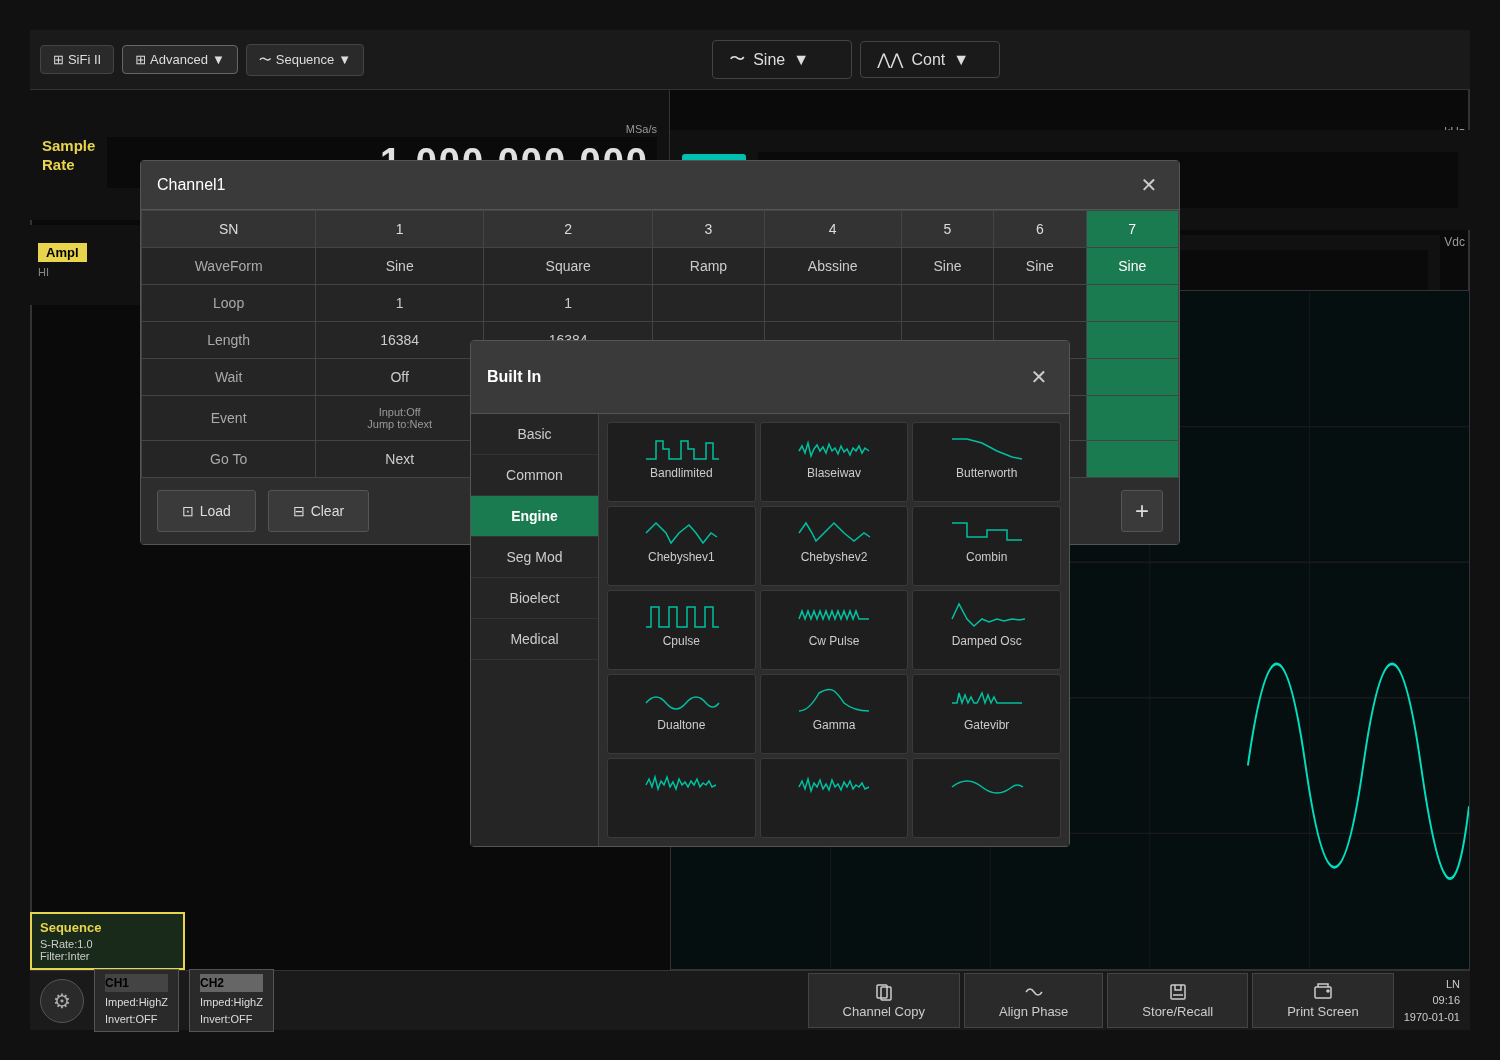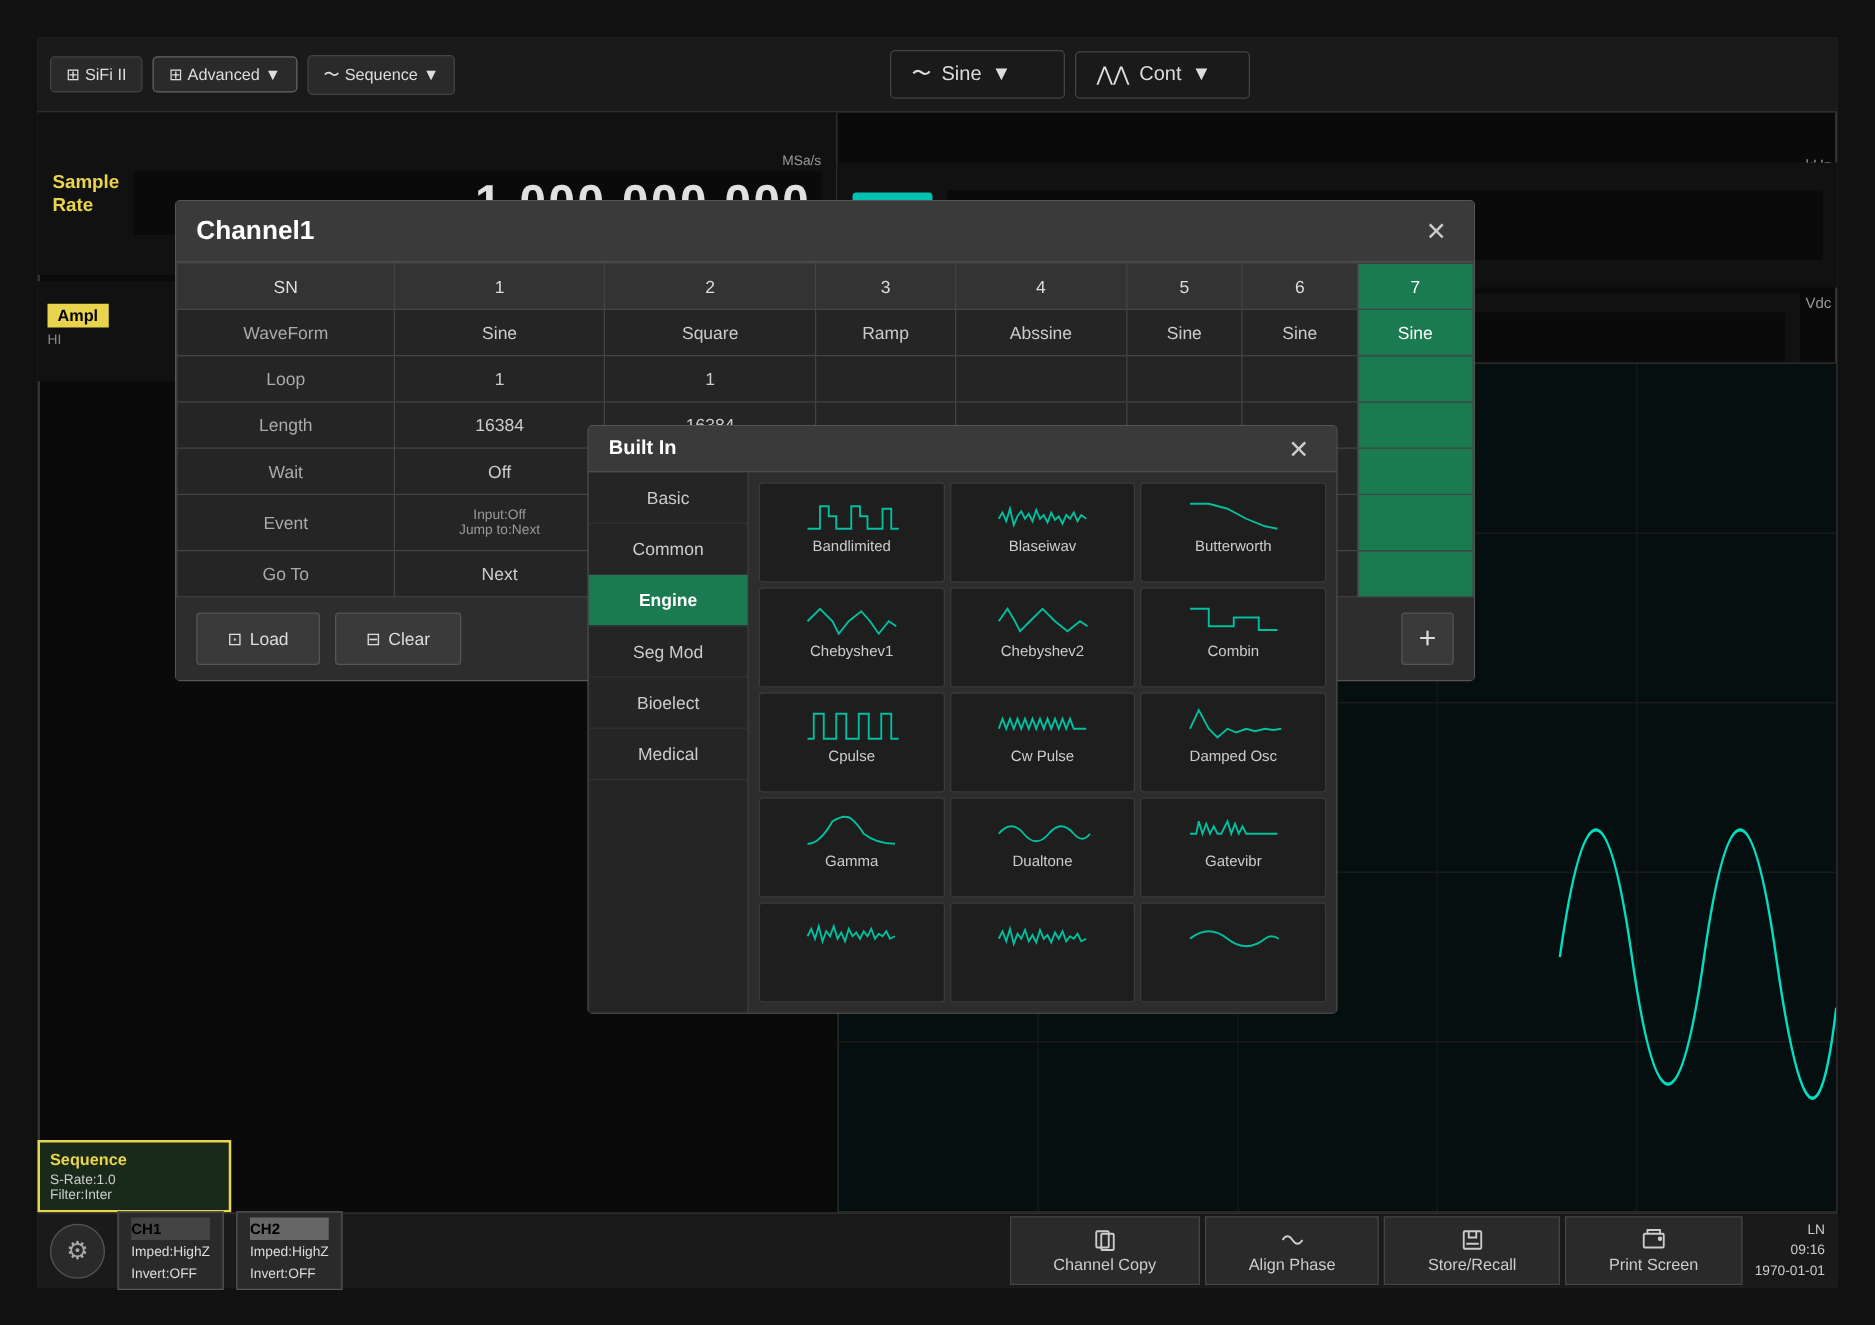--- a/index.html
+++ b/index.html
@@ -196,22 +196,22 @@
     .dialog-header {
       background: #3a3a3a;
       padding: 10px 16px;
       display: flex;
       align-items: center;
       justify-content: space-between;
       border-bottom: 1px solid #555;
     }
     .dialog-title {
       color: #fff;
-      font-size: 21px;
-      font-weight: bold;
+      font-size: 16px;
+      font-weight: normal;
     }
     .close-btn {
       background: none;
       border: none;
       color: #ccc;
       font-size: 20px;
       cursor: pointer;
       width: 28px;
       height: 28px;
       display: flex;
@@ -311,21 +311,21 @@
       left: 470px;
       width: 600px;
       background: #2d2d2d;
       border: 1px solid #555;
       border-radius: 4px;
       z-index: 200;
     }
 
     .builtin-header {
       background: #3a3a3a;
-      padding: 4px 16px;
+      padding: 22px 16px;
       display: flex;
       align-items: center;
       justify-content: space-between;
       border-bottom: 1px solid #555;
     }
     .builtin-title {
       color: #fff;
       font-size: 16px;
       font-weight: bold;
     }
@@ -741,30 +741,30 @@
 
       <div class="wf-card">
         <svg class="svg-preview" viewBox="0 0 80 35">
           <polyline stroke="#00c0a0" stroke-width="1.5" fill="none" points="5,20 12,5 20,20 27,27 35,20 42,23 50,20 57,22 65,20 72,21 78,20"></polyline>
         </svg>
         <span class="wf-label">Damped Osc</span>
       </div>
 
       <div class="wf-card">
         <svg class="svg-preview" viewBox="0 0 80 35">
+          <path stroke="#00c0a0" stroke-width="1.5" fill="none" d="M5,20 Q15,8 25,20 Q35,32 45,20 Q55,8 65,20 Q72,28 78,20"></path>
+        </svg>
+        <span class="wf-label">Dualtone</span>
+      </div>
+
+      <div class="wf-card">
+        <svg class="svg-preview" viewBox="0 0 80 35">
           <path stroke="#00c0a0" stroke-width="1.5" fill="none" d="M5,28 Q15,28 25,10 Q35,4 40,8 Q45,12 50,20 Q60,28 75,28"></path>
         </svg>
         <span class="wf-label">Gamma</span>
-      </div>
-
-      <div class="wf-card">
-        <svg class="svg-preview" viewBox="0 0 80 35">
-          <path stroke="#00c0a0" stroke-width="1.5" fill="none" d="M5,20 Q15,8 25,20 Q35,32 45,20 Q55,8 65,20 Q72,28 78,20"></path>
-        </svg>
-        <span class="wf-label">Dualtone</span>
       </div>
 
       <div class="wf-card">
         <svg class="svg-preview" viewBox="0 0 80 35">
           <polyline stroke="#00c0a0" stroke-width="1.5" fill="none" points="5,20 10,20 12,10 15,20 18,12 21,20 24,14 27,20 30,20 35,10 38,20 41,12 44,20 47,14 50,20 53,20 60,20 75,20"></polyline>
         </svg>
         <span class="wf-label">Gatevibr</span>
       </div>
 
       <div class="wf-card">

